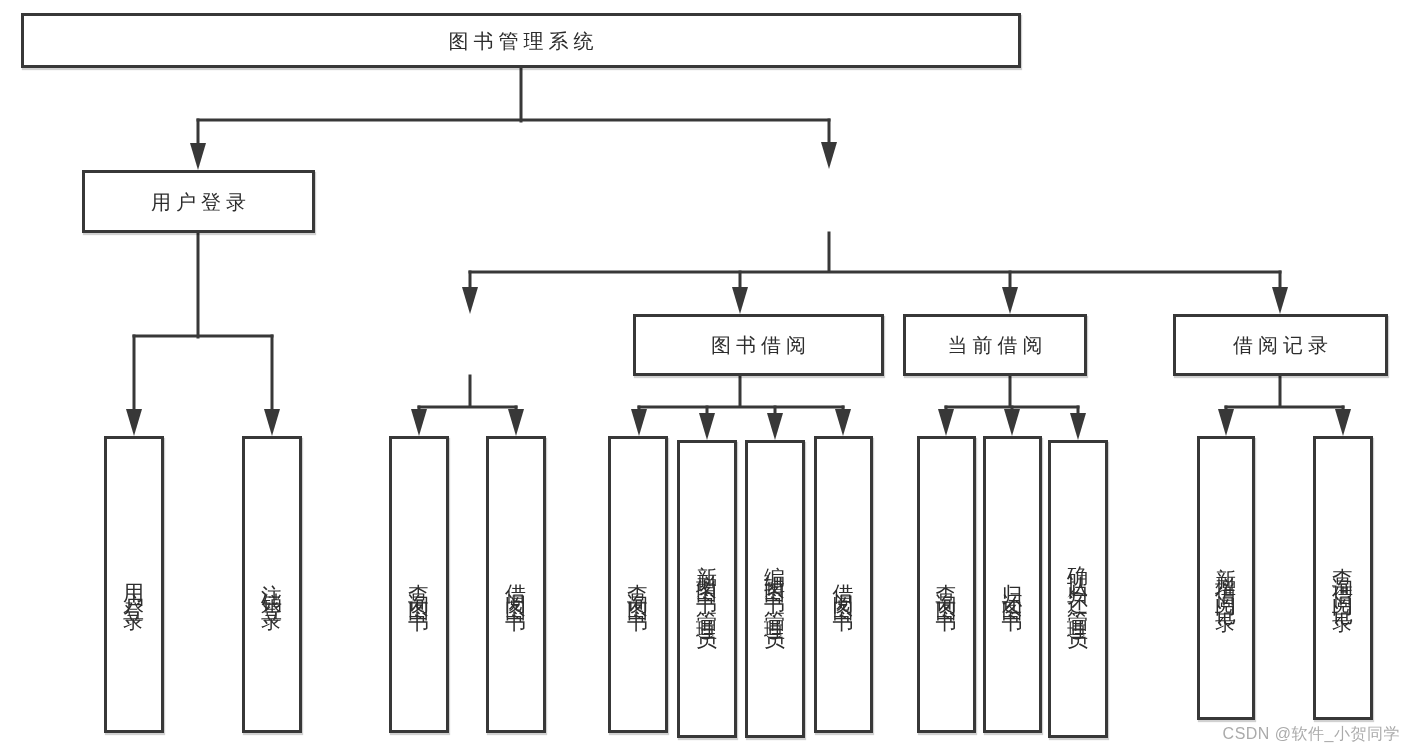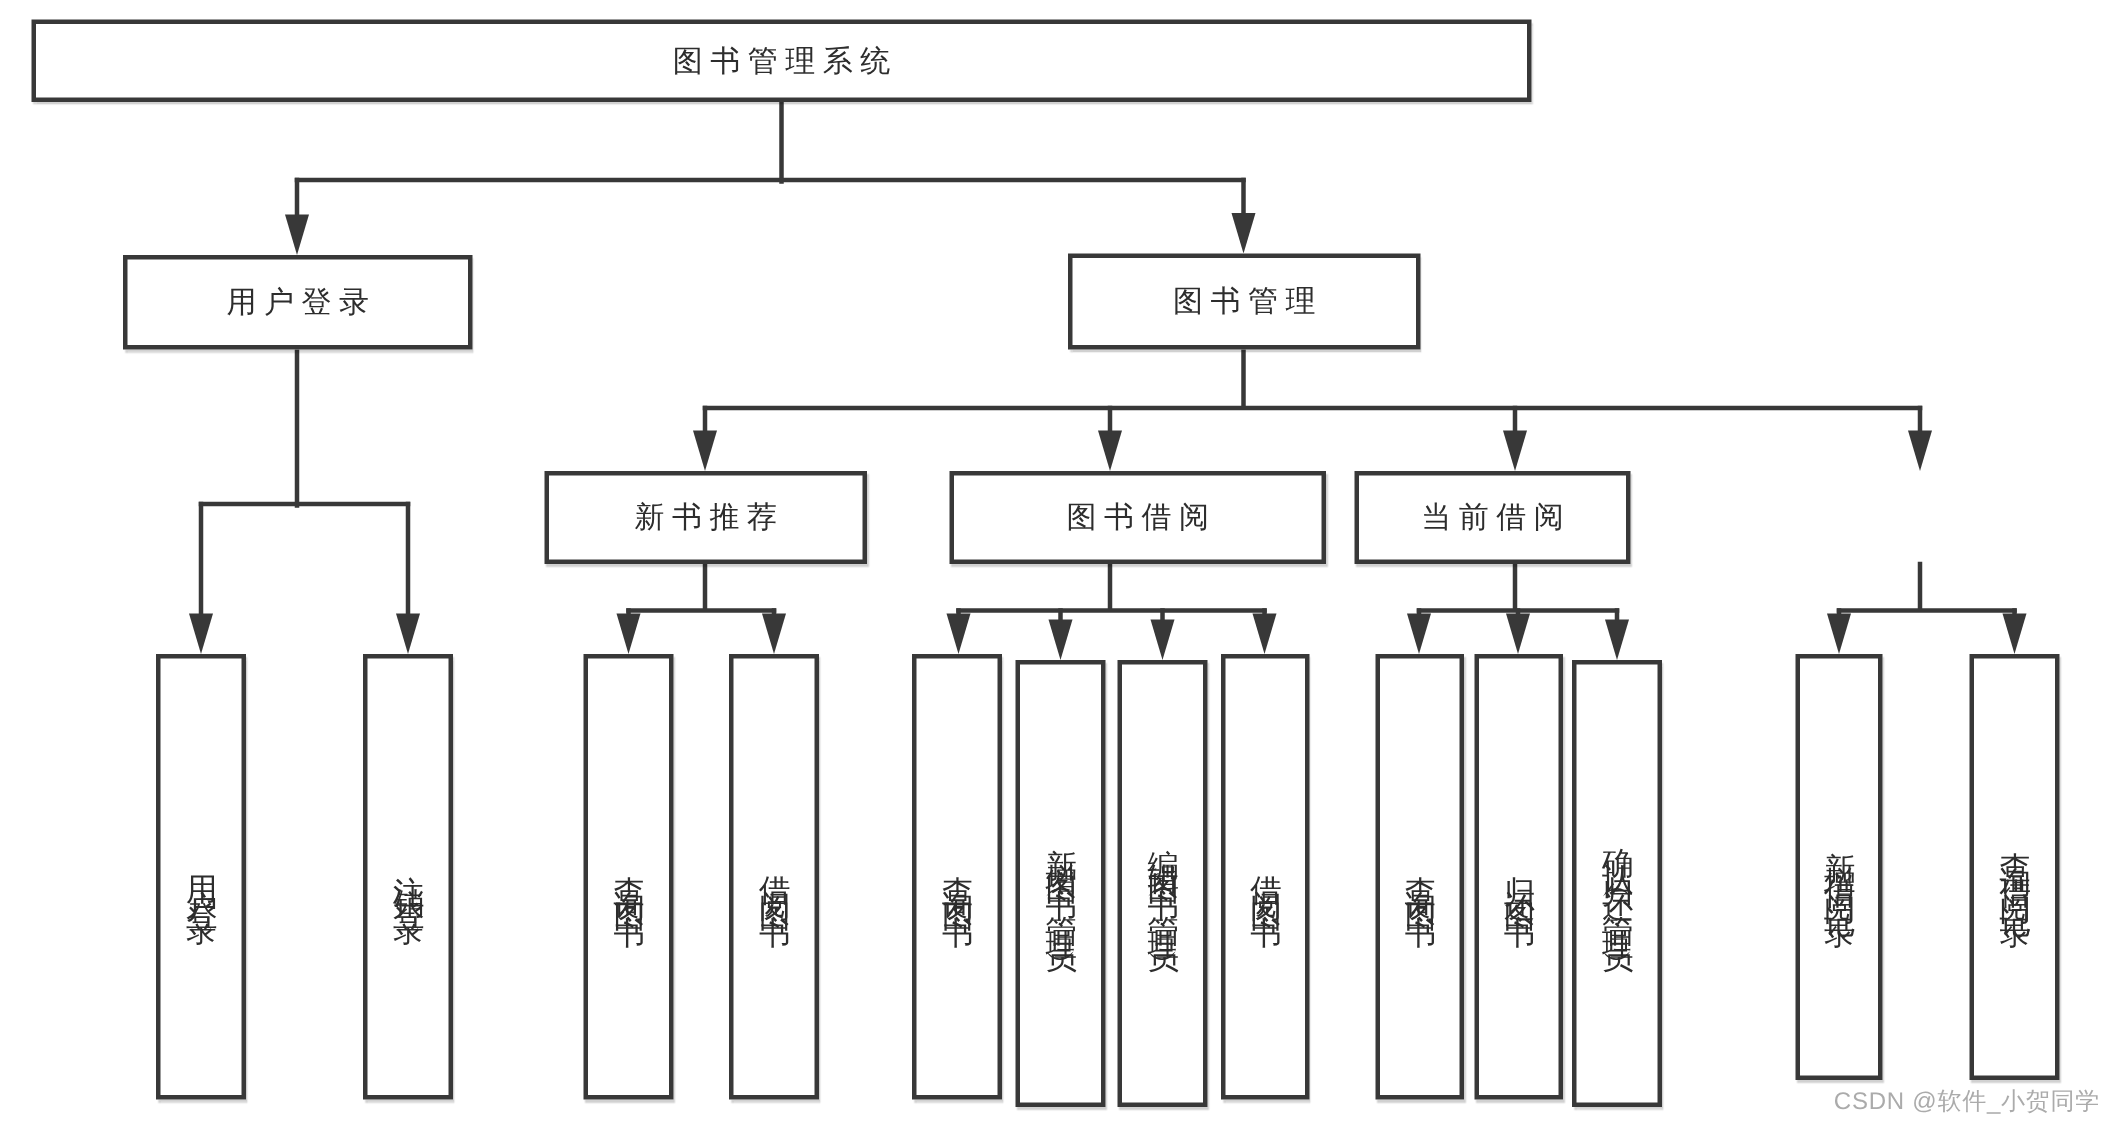--- a/index.html
+++ b/index.html
@@ -74,32 +74,29 @@
     </g>
   </svg>
 
   <div class="node" style="left:21px; top:13px; width:1000px; height:55px">
     <span class="lbl">图书管理系统</span>
   </div>
 
   <div class="node" style="left:82px; top:170px; width:233px; height:63px">
     <span class="lbl">用户登录</span>
   </div>
-  <div class="node" style="left:712px; top:169px; width:235px; height:64px">
-    <span class="lbl">图书管理</span>
-  </div>
 
-  <div class="node" style="left:363px; top:314px; width:215px; height:62px">
-    <span class="lbl">新书推荐</span>
-  </div>
   <div class="node" style="left:633px; top:314px; width:251px; height:62px">
     <span class="lbl">图书借阅</span>
   </div>
   <div class="node" style="left:903px; top:314px; width:184px; height:62px">
     <span class="lbl">当前借阅</span>
+  </div>
+  <div class="node" style="left:1173px; top:314px; width:215px; height:62px">
+    <span class="lbl">借阅记录</span>
   </div>
 
   <div class="node v" style="left:104px; top:436px; width:60px; height:297px">
     <span class="lbl">用户登录</span>
   </div>
   <div class="node v" style="left:242px; top:436px; width:60px; height:297px">
     <span class="lbl">注销登录</span>
   </div>
 
   <div class="node v" style="left:389px; top:436px; width:60px; height:297px">

